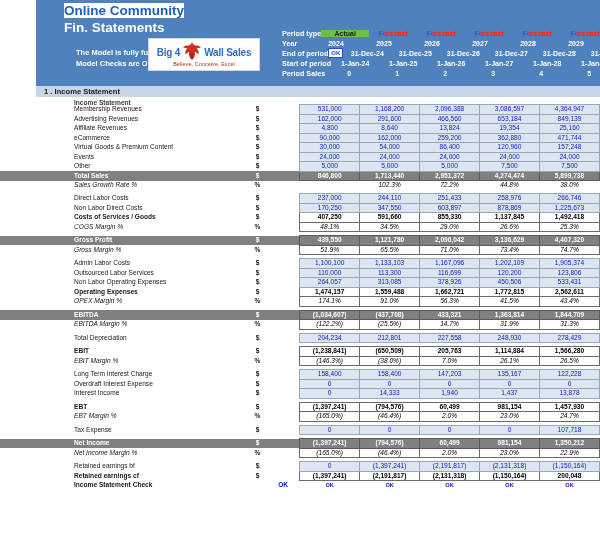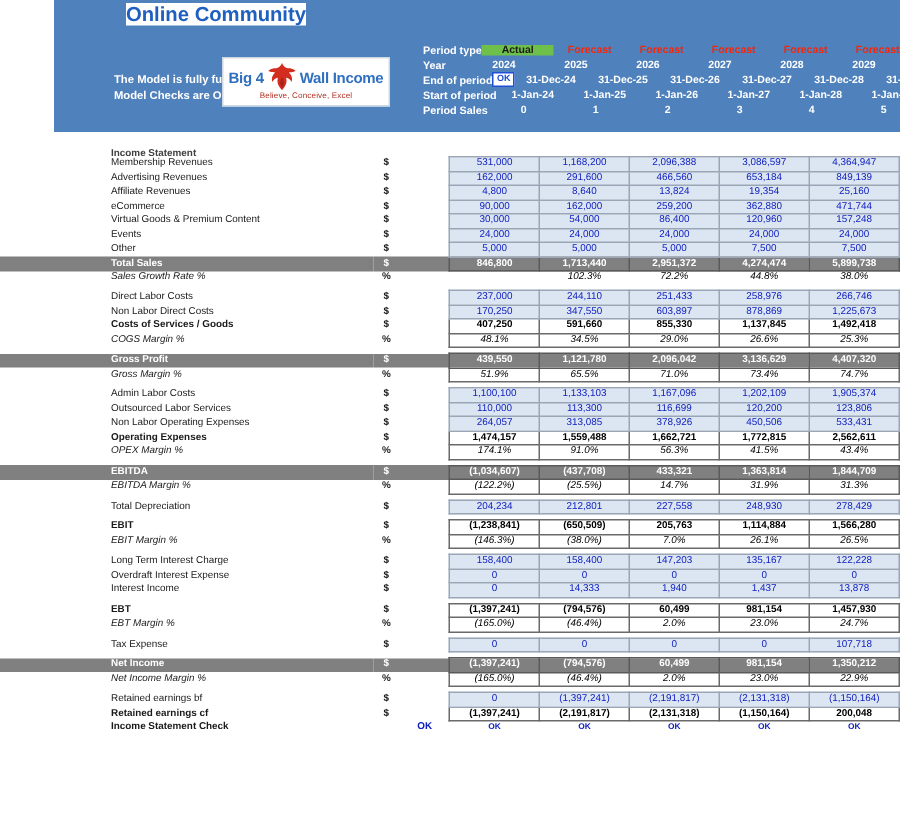--- a/index.html
+++ b/index.html
@@ -10,21 +10,21 @@
     font-family: "Liberation Sans", sans-serif;
     overflow: hidden;
   }
   #app { position: relative; width: 600px; height: 547px; background:#fff; }
 
   
   .banner {
     position: absolute; left: 36px; top: 0; width: 564px; height: 88px;
     background: #4f81bd;
   }
-  .title-block { position:absolute; left:48px; top:1px; width:200px; }
+  .title-block { position:absolute; left:28px; top:1px; width:200px; }
   .title1 {
     color:#1f5fbf; font-size:13.5px; font-weight:bold; line-height:15px;
     background:#fff; display:inline-block;
   }
   .title2 {
     color:#ffffff; font-size:13.5px; font-weight:bold; line-height:16px;
     margin-top:1px;
   }
   .model-note {
     position:absolute; left:40px; top:47px;
@@ -107,41 +107,42 @@
   .ok-plain { color:#1020c0; font-weight:bold; font-size:5.6px; text-align:center; }
 </style>
 </head>
 <body>
 
 <div id="app">
 
   <div class="banner">
     <div class="title-block">
       <div class="title1">Online Community</div>
+      <div class="title2">Fin. Statements</div>
     </div>
     <div class="model-note">
       <div>The Model is fully functional</div>
       <div>Model Checks are OK</div>
     </div>
   </div>
 
   <div class="logo">
     <div class="logo-row">
       <span class="logo-big4">Big 4</span>
       <span class="logo-eagle">
         <svg viewBox="0 0 24 22" width="22" height="20">
           <path d="M12 1 C13 4 15 5 17 5 C20 5 22 7 22 7 C20 8 18 8 17 8
                    C19 10 20 12 19 15 C18 13 16 12 15 12
                    C16 15 15 18 12 21 C9 18 8 15 9 12
                    C8 12 6 13 5 15 C4 12 5 10 7 8
                    C6 8 4 8 2 7 C2 7 4 5 7 5 C9 5 11 4 12 1 Z" fill="#d32d20"></path>
           <path d="M12 11 L13.5 16 L12 20 L10.5 16 Z" fill="#a8201a"></path>
         </svg>
       </span>
-      <span class="logo-ws">Wall Income</span>
+      <span class="logo-ws">Wall Sales</span>
     </div>
     <div class="logo-tag">Believe, Conceive, Excel</div>
   </div>
 
   <div class="periodhdr">
 
     <div class="ph-row">
       <div class="ph-label">Period type</div>
       <div class="ph-ok"></div>
       <div class="ph-cells">
@@ -202,20 +203,23 @@
         <div class="ph-cell blue">0</div>
         <div class="ph-cell blue">1</div>
         <div class="ph-cell blue">2</div>
         <div class="ph-cell blue">3</div>
         <div class="ph-cell blue">4</div>
         <div class="ph-cell blue">5</div>
       </div>
     </div>
   </div>
 
+  <div class="section-bar">
+    <span>1 .  Income Statement</span>
+  </div>
   <div class="is-label">Income Statement</div>
 
   <table class="stmt">
     <tbody id="stmt-body">
         <tr class="r-normal">
           <td class="c-label">Membership Revenues</td>
           <td class="c-unit">$</td>
           <td class="c-gap"></td>
           <td class="c-num">531,000</td>
           <td class="c-num">1,168,200</td>

